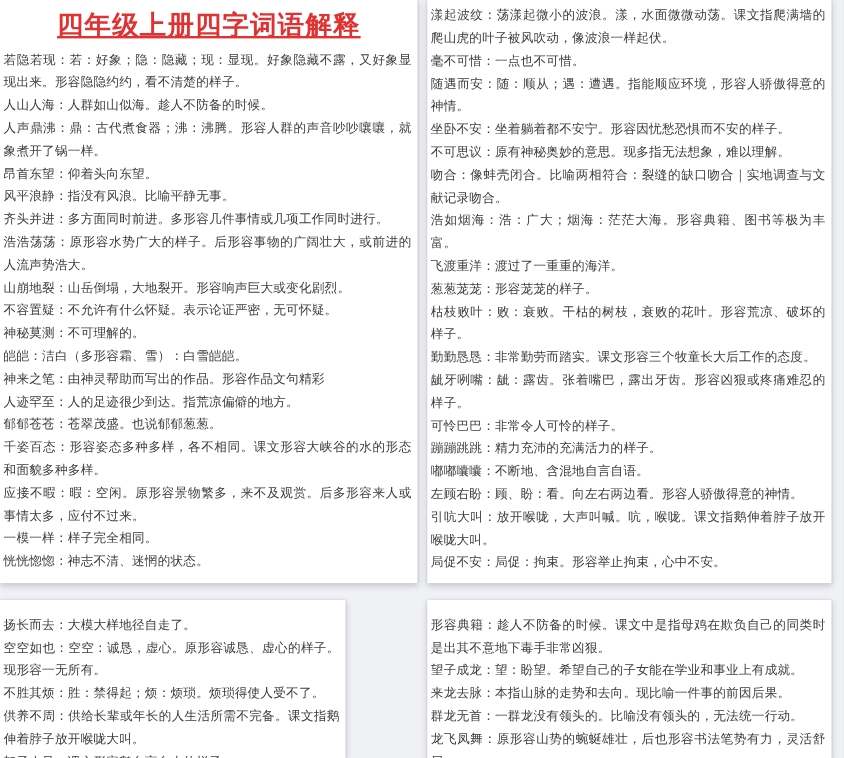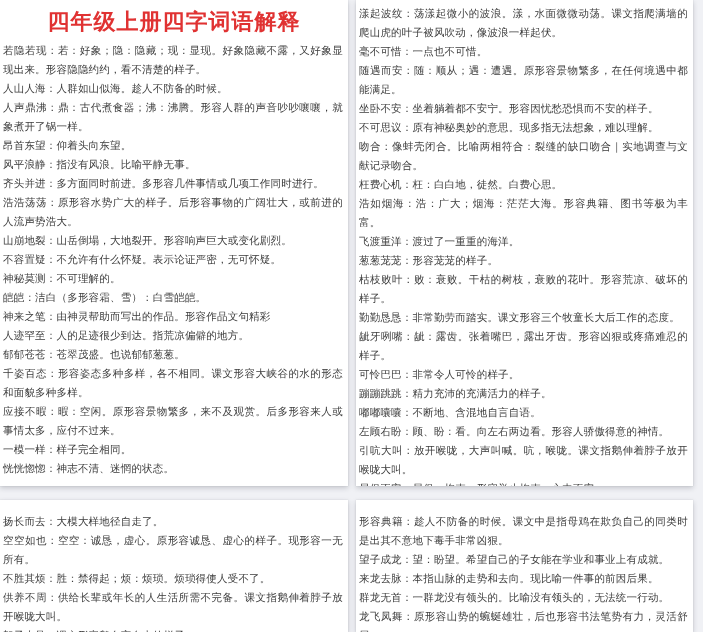--- a/index.html
+++ b/index.html
@@ -13,21 +13,21 @@
   }
   .page {
     position: absolute;
     background: #ffffff;
     box-shadow: 0 2px 5px rgba(40,45,60,0.22), 0 0 1px rgba(40,45,60,0.18);
     overflow: hidden;
     box-sizing: border-box;
   }
   .page-tl { left: 0;     top: 0;     width: 348px; height: 486px; }
   .page-tr { left: 356px; top: 0;     width: 337px; height: 486px; }
-  .page-bl { left: 0;     top: 500px; width: 348px; height: 132px; }
+  .page-bl { left: 0;     top: 500px; width: 288px; height: 132px; }
   .page-br { left: 356px; top: 500px; width: 337px; height: 132px; }
 
   .doc-title {
     margin: 6px 0 5px 0;
     text-align: center;
     font-family: "DejaVu Serif", "Liberation Serif", serif;
     font-size: 22px;
     font-weight: 700;
     letter-spacing: 1px;
     line-height: 30px;
@@ -43,21 +43,21 @@
     text-align: justify;
     letter-spacing: 0.2px;
   }
 </style>
 </head>
 <body>
 
 <div class="viewport">
 
   <div class="page page-tl">
-    <h1 class="doc-title" style="color: rgb(224, 50, 50);">四年级上册四字词语解释</h1>
+    <h1 class="doc-title" style="color: rgb(224, 50, 50); text-decoration: underline;">四年级上册四字词语解释</h1>
     <div class="entries">
         <p class="entry">若隐若现：若：好象；隐：隐藏；现：显现。好象隐藏不露，又好象显现出来。形容隐隐约约，看不清楚的样子。</p>
         <p class="entry">人山人海：人群如山似海。趁人不防备的时候。</p>
         <p class="entry">人声鼎沸：鼎：古代煮食器；沸：沸腾。形容人群的声音吵吵嚷嚷，就象煮开了锅一样。</p>
         <p class="entry">昂首东望：仰着头向东望。</p>
         <p class="entry">风平浪静：指没有风浪。比喻平静无事。</p>
         <p class="entry">齐头并进：多方面同时前进。多形容几件事情或几项工作同时进行。</p>
         <p class="entry">浩浩荡荡：原形容水势广大的样子。后形容事物的广阔壮大，或前进的人流声势浩大。</p>
         <p class="entry">山崩地裂：山岳倒塌，大地裂开。形容响声巨大或变化剧烈。</p>
         <p class="entry">不容置疑：不允许有什么怀疑。表示论证严密，无可怀疑。</p>
@@ -70,25 +70,24 @@
         <p class="entry">应接不暇：暇：空闲。原形容景物繁多，来不及观赏。后多形容来人或事情太多，应付不过来。</p>
         <p class="entry">一模一样：样子完全相同。</p>
         <p class="entry">恍恍惚惚：神志不清、迷惘的状态。</p>
       </div>
   </div>
 
   <div class="page page-tr">
     <div class="entries pad-top-sm">
         <p class="entry">漾起波纹：荡漾起微小的波浪。漾，水面微微动荡。课文指爬满墙的爬山虎的叶子被风吹动，像波浪一样起伏。</p>
         <p class="entry">毫不可惜：一点也不可惜。</p>
-        <p class="entry">随遇而安：随：顺从；遇：遭遇。原形容景物繁多，在任何境遇中都能满足。</p>
+        <p class="entry">随遇而安：随：顺从；遇：遭遇。指能顺应环境，形容人骄傲得意的神情。</p>
         <p class="entry">坐卧不安：坐着躺着都不安宁。形容因忧愁恐惧而不安的样子。</p>
         <p class="entry">不可思议：原有神秘奥妙的意思。现多指无法想象，难以理解。</p>
         <p class="entry">吻合：像蚌壳闭合。比喻两相符合：裂缝的缺口吻合｜实地调查与文献记录吻合。</p>
-        <p class="entry">枉费心机：枉：白白地，徒然。白费心思。</p>
         <p class="entry">浩如烟海：浩：广大；烟海：茫茫大海。形容典籍、图书等极为丰富。</p>
         <p class="entry">飞渡重洋：渡过了一重重的海洋。</p>
         <p class="entry">葱葱茏茏：形容茏茏的样子。</p>
         <p class="entry">枯枝败叶：败：衰败。干枯的树枝，衰败的花叶。形容荒凉、破坏的样子。</p>
         <p class="entry">勤勤恳恳：非常勤劳而踏实。课文形容三个牧童长大后工作的态度。</p>
         <p class="entry">龇牙咧嘴：龇：露齿。张着嘴巴，露出牙齿。形容凶狠或疼痛难忍的样子。</p>
         <p class="entry">可怜巴巴：非常令人可怜的样子。</p>
         <p class="entry">蹦蹦跳跳：精力充沛的充满活力的样子。</p>
         <p class="entry">嘟嘟囔囔：不断地、含混地自言自语。</p>
         <p class="entry">左顾右盼：顾、盼：看。向左右两边看。形容人骄傲得意的神情。</p>

